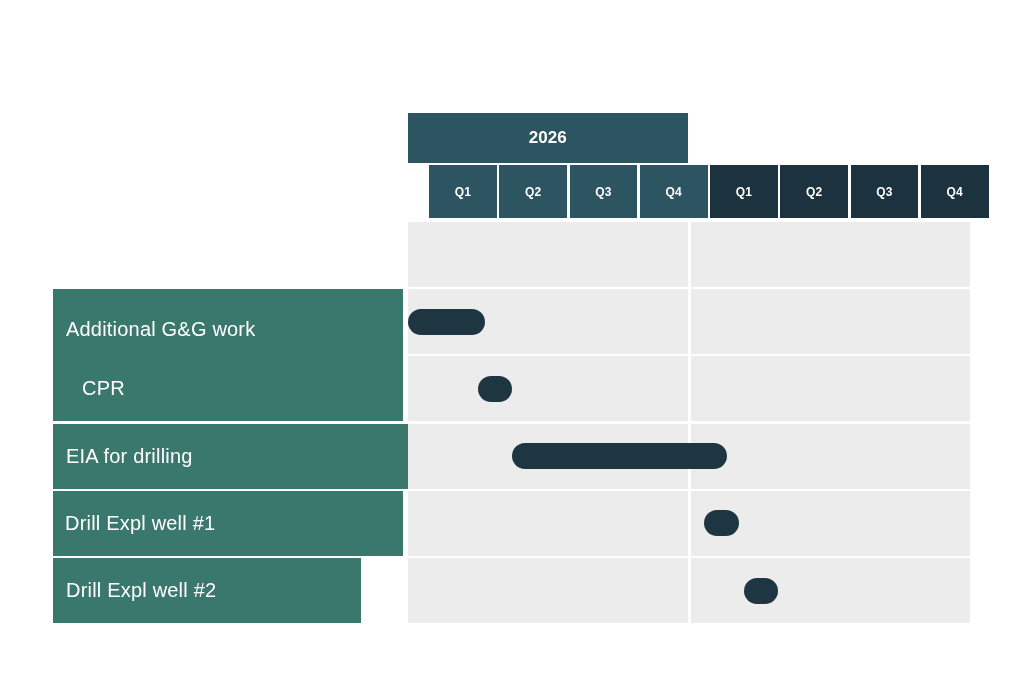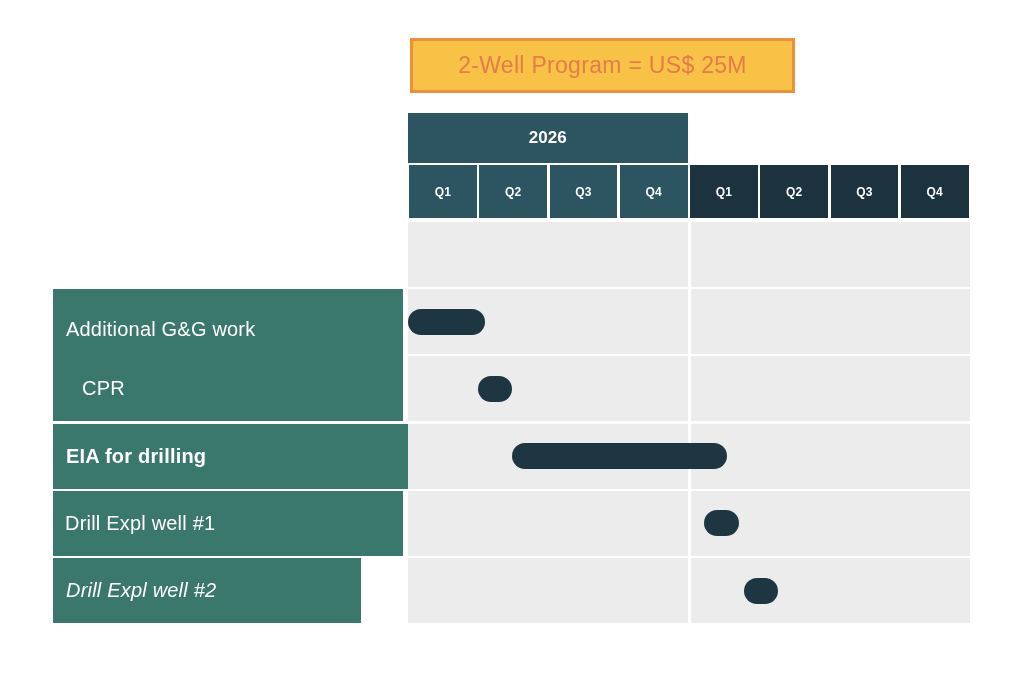--- a/index.html
+++ b/index.html
@@ -12,53 +12,52 @@
     background:var(--banner-fill);border:3px solid var(--banner-border);
     color:var(--banner-text);font-size:23px;font-weight:400;
     display:flex;align-items:center;justify-content:center;letter-spacing:.3px;
   }
   .abs{position:absolute;box-sizing:border-box;text-align:right;}
   .hdrcell{
     display:flex;align-items:center;justify-content:center;
     color:var(--header-text);font-weight:bold;
   }
   .yearcell{font-size:17px;}
-  .qcell{font-size:12px;}
+  .qcell{font-size:12px;margin-left:20px;}
   .labelcell{
     background:var(--label-bg);color:var(--label-text);
     display:flex;align-items:center;padding-left:13px;
     font-size:20px;font-weight:500;letter-spacing:.2px;
   }
   .gridseg{background:var(--grid-bg);}
   .bar{background:var(--bar);border-radius:13px;}
 </style>
 </head>
 <body>
 
 <div class="stage">
-  <div class="banner">2-Well Program = US$ 25M</div>
   <div class="abs" id="yearRow" style="left: 408px; top: 113px; width: 562px; height: 50px;">
       <div class="abs hdrcell yearcell" style="left: 0px; top: 0px; width: 279.5px; height: 50px; background: var(--year-2026);">2026</div>
     </div>
   <div class="abs" id="quarterRow" style="left: 408px; top: 165px; width: 562px; height: 53px;">
       <div class="abs hdrcell qcell" style="left: 1px; top: 0px; width: 67.75px; height: 53px; background: var(--year-2026);">Q1</div>
       <div class="abs hdrcell qcell" style="left: 71.25px; top: 0px; width: 67.75px; height: 53px; background: var(--year-2026);">Q2</div>
       <div class="abs hdrcell qcell" style="left: 141.5px; top: 0px; width: 67.75px; height: 53px; background: var(--year-2026);">Q3</div>
       <div class="abs hdrcell qcell" style="left: 211.75px; top: 0px; width: 67.75px; height: 53px; background: var(--year-2026);">Q4</div>
       <div class="abs hdrcell qcell" style="left: 282px; top: 0px; width: 67.75px; height: 53px; background: var(--year-2027);">Q1</div>
       <div class="abs hdrcell qcell" style="left: 352.25px; top: 0px; width: 67.75px; height: 53px; background: var(--year-2027);">Q2</div>
       <div class="abs hdrcell qcell" style="left: 422.5px; top: 0px; width: 67.75px; height: 53px; background: var(--year-2027);">Q3</div>
       <div class="abs hdrcell qcell" style="left: 492.75px; top: 0px; width: 67.75px; height: 53px; background: var(--year-2027);">Q4</div>
     </div>
   <div class="abs" id="labelsCol">
       <div class="abs labelcell" style="left: 53px; top: 289.2px; width: 350px; height: 80px;">Additional G&amp;G work</div>
       <div class="abs labelcell" style="left: 53px; top: 356.4px; width: 350px; height: 65px; padding-left: 29px;">CPR</div>
-      <div class="abs labelcell" style="left: 53px; top: 423.6px; width: 402px; height: 65px; font-weight: bold;">EIA for drilling</div>
+      <div class="abs labelcell" style="left: 53px; top: 423.6px; width: 402px; height: 65px;">EIA for drilling</div>
       <div class="abs labelcell" style="left: 53px; top: 490.8px; width: 350px; height: 65px; padding-left: 12px;">Drill Expl well #1</div>
-      <div class="abs labelcell" style="left: 53px; top: 558px; width: 308px; height: 65px; font-style: italic;">Drill Expl well #2</div>
+      <div class="abs labelcell" style="left: 53px; top: 558px; width: 308px; height: 65px;">Drill Expl well #2</div>
     </div>
   <div class="abs" id="gridBody">
       <div class="abs gridseg" style="left: 408px; top: 222px; width: 279.5px; height: 65px;"></div>
       <div class="abs gridseg" style="left: 690.5px; top: 222px; width: 279.5px; height: 65px;"></div>
       <div class="abs gridseg" style="left: 408px; top: 289.2px; width: 279.5px; height: 65px;"></div>
       <div class="abs gridseg" style="left: 690.5px; top: 289.2px; width: 279.5px; height: 65px;"></div>
       <div class="abs gridseg" style="left: 408px; top: 356.4px; width: 279.5px; height: 65px;"></div>
       <div class="abs gridseg" style="left: 690.5px; top: 356.4px; width: 279.5px; height: 65px;"></div>
       <div class="abs gridseg" style="left: 408px; top: 423.6px; width: 279.5px; height: 65px;"></div>
       <div class="abs gridseg" style="left: 690.5px; top: 423.6px; width: 279.5px; height: 65px;"></div>

